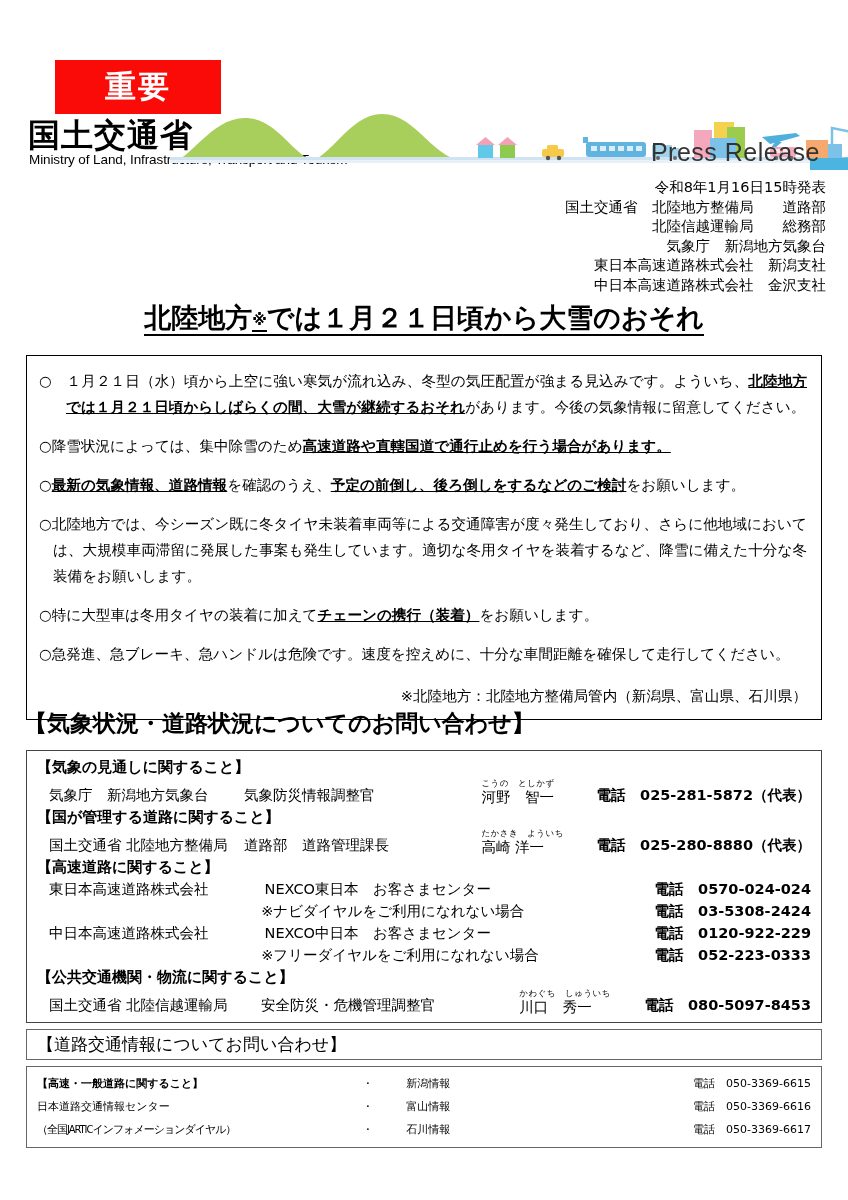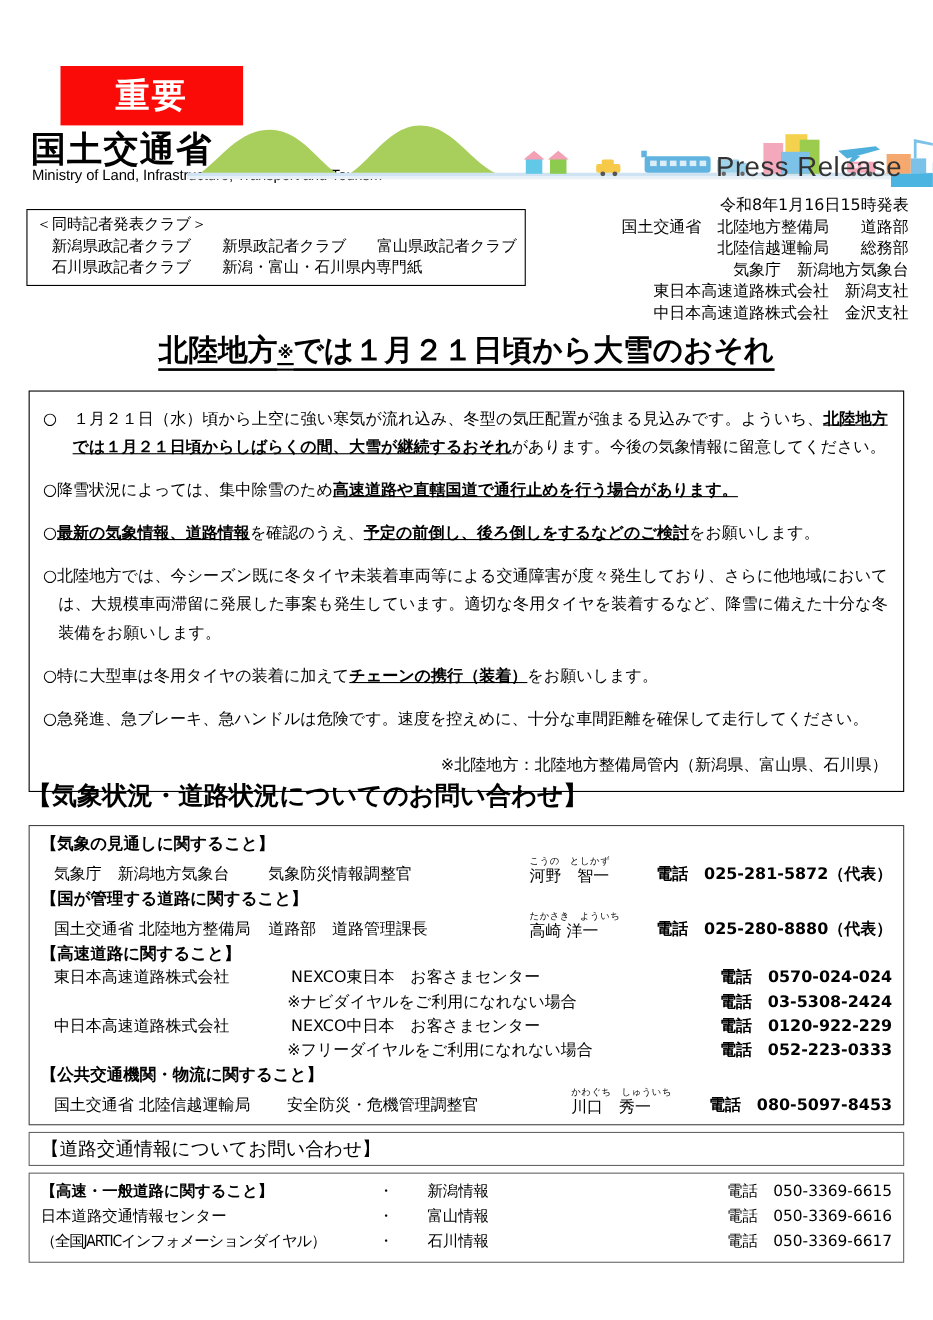--- a/index.html
+++ b/index.html
@@ -180,21 +180,21 @@
   .traffic-box {
     position: absolute;
     left: 26px; top: 1066px;
     width: 796px;
     border: 1.5px solid #666;
     padding: 5px 10px 6px 10px;
     font-family: "DejaVu Sans", sans-serif;
   }
   .trow {
     display: flex;
-    font-size: 14px;
+    font-size: 11px;
     line-height: 23px;
     white-space: nowrap;
     gap: 24px;
   }
   .t-left  { width: 300px; }
   .t-left.bold { font-weight: bold; }
   .t-dot   { width: 30px; text-align: center; }
   .t-mid   { width: 270px; }
   .t-tel   { flex: 1; }
   .narrow  { font-stretch: condensed; letter-spacing: -1px; }
@@ -272,25 +272,20 @@
 
   <div class="issuer">
     <div>令和8年1月16日15時発表</div>
     <div>国土交通省　北陸地方整備局　　道路部</div>
     <div>北陸信越運輸局　　総務部</div>
     <div>気象庁　新潟地方気象台</div>
     <div>東日本高速道路株式会社　新潟支社</div>
     <div>中日本高速道路株式会社　金沢支社</div>
   </div>
 
-  <div class="press-club">
-    <div>＜同時記者発表クラブ＞</div>
-    <div class="indent">新潟県政記者クラブ　　新県政記者クラブ　　富山県政記者クラブ</div>
-    <div class="indent">石川県政記者クラブ　　新潟・富山・石川県内専門紙</div>
-  </div>
 
   <div class="main-title">
     <span>
       <span>北陸地方</span><span class="ref">※</span><span>では１月２１日頃から大雪のおそれ</span>
     </span>
   </div>
 
   <div class="body-box">
 
     <div class="para p-indent2">

